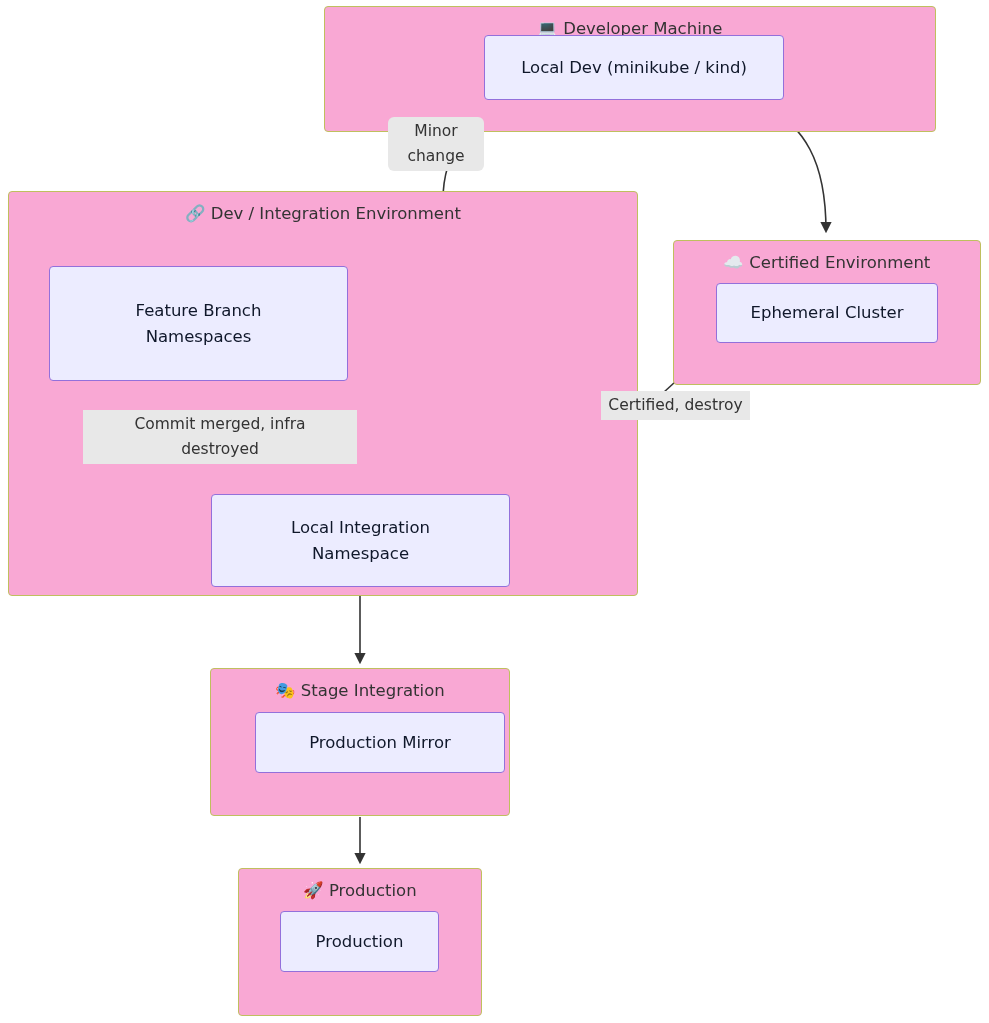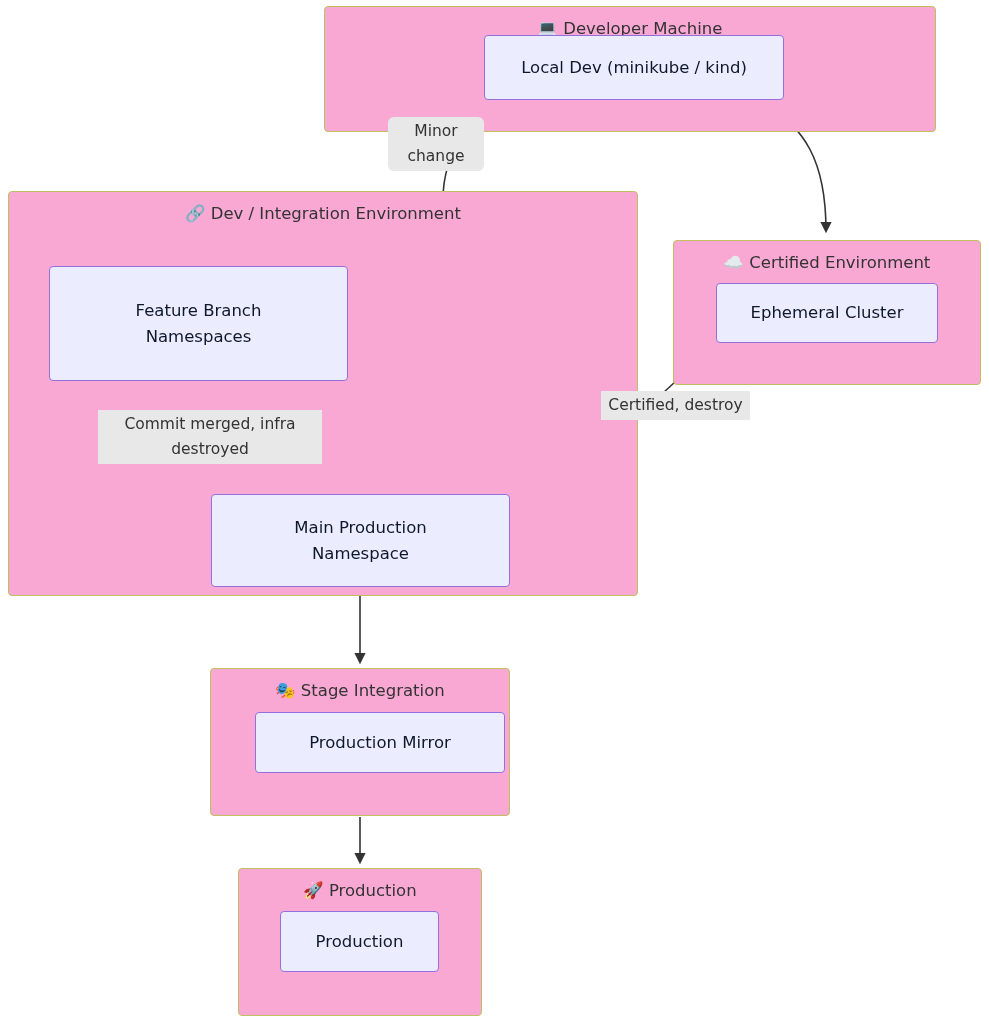--- a/index.html
+++ b/index.html
@@ -121,21 +121,21 @@
   <div class="subgraph" style="left:8px; top:191px; width:630px; height:405px;">
     <div class="subgraph-title">
       <span class="emoji">🔗</span><span>Dev / Integration Environment</span>
     </div>
   </div>
   <div class="node" style="left:49px; top:266px; width:299px; height:115px; white-space:pre-line;">
     <span class="node-label">Feature Branch
 Namespaces</span>
   </div>
   <div class="node" style="left:211px; top:494px; width:299px; height:93px; white-space:pre-line;">
-    <span class="node-label">Main Production
+    <span class="node-label">Local Integration
 Namespace</span>
   </div>
 
   <div class="subgraph" style="left:673px; top:240px; width:308px; height:145px;">
     <div class="subgraph-title">
       <span class="emoji">☁️</span><span>Certified Environment</span>
     </div>
   </div>
   <div class="node" style="left:716px; top:283px; width:222px; height:60px;">
     <span class="node-label">Ephemeral Cluster</span>
@@ -157,16 +157,16 @@
   </div>
   <div class="node" style="left:280px; top:911px; width:159px; height:61px;">
     <span class="node-label">Production</span>
   </div>
 
   <div class="edge-label" style="left:388px; top:117px; width:96px;border-radius:6px;">Minor change</div>
 
 
   <div class="edge-label" style="left:580px; top:391px; width:149px;margin-left:21px;">Certified, destroy</div>
 
-  <div class="edge-label" style="left:98px; top:410px; width:224px;">Commit merged, infra
+  <div class="edge-label" style="left:83px; top:410px; width:274px;">Commit merged, infra
 destroyed</div>
 
 </div>
 
 </body></html>

